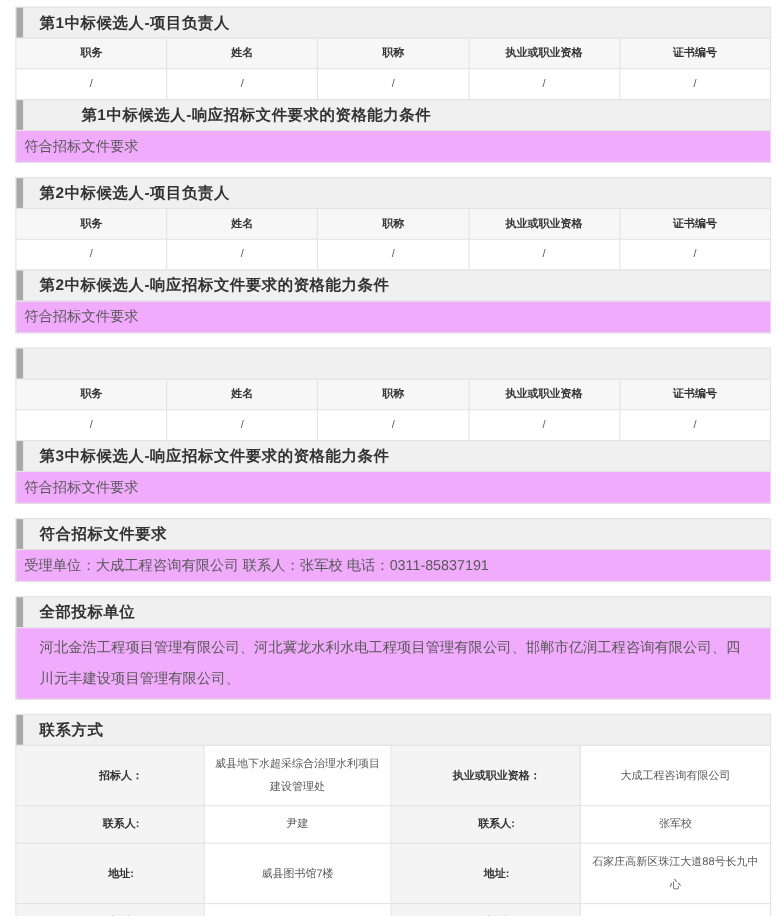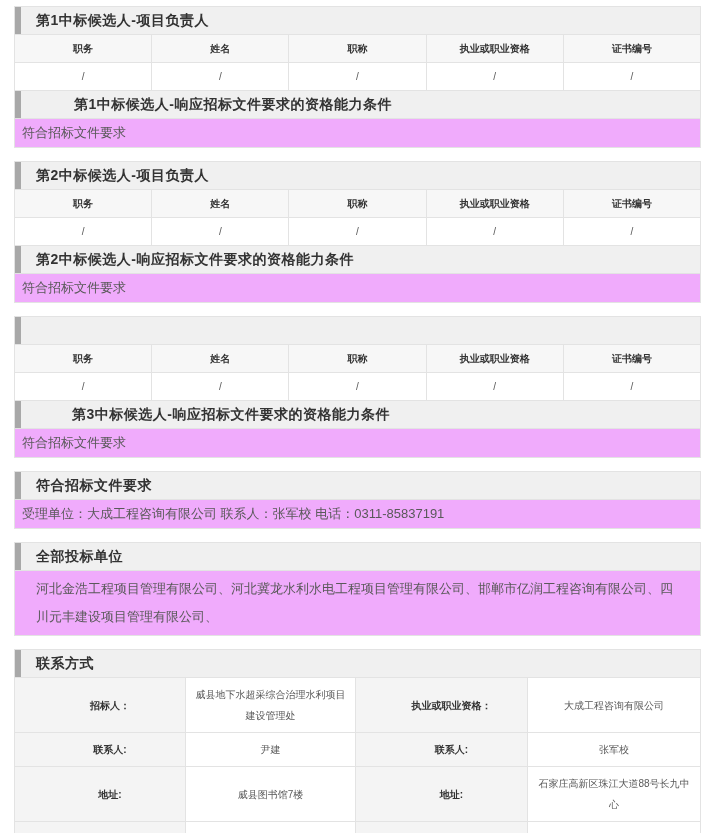--- a/index.html
+++ b/index.html
@@ -166,21 +166,21 @@
         <tbody>
           <tr>
             <td>/</td>
             <td>/</td>
             <td>/</td>
             <td>/</td>
             <td>/</td>
           </tr>
         </tbody>
       </table>
-      <div class="sec-header" style="margin-top:-1px;gap:36px;">
+      <div class="sec-header" style="margin-top:-1px;">
         <span class="accent"></span>
         <h2 class="sec-title">第3中标候选人-响应招标文件要求的资格能力条件</h2>
       </div>
       <div class="text-row">符合招标文件要求</div>
     </section>
 
   <section class="group">
     <div class="sec-header">
       <span class="accent"></span>
       <h2 class="sec-title">符合招标文件要求</h2>

